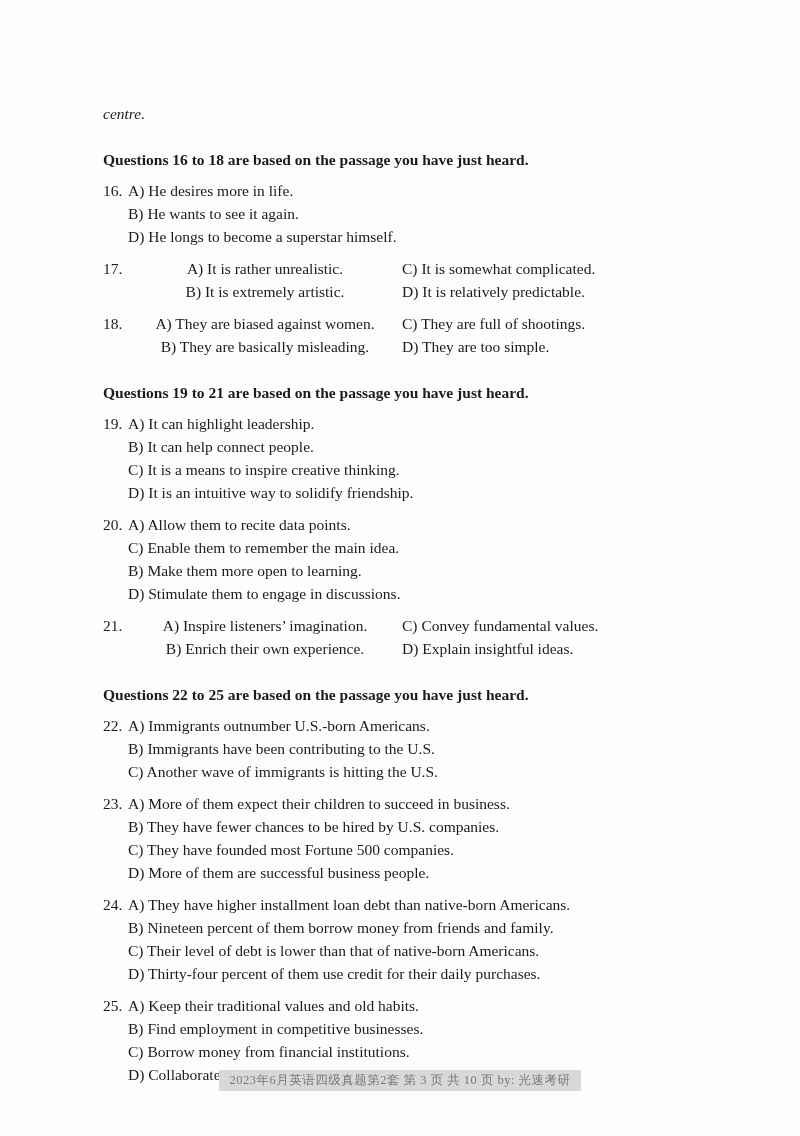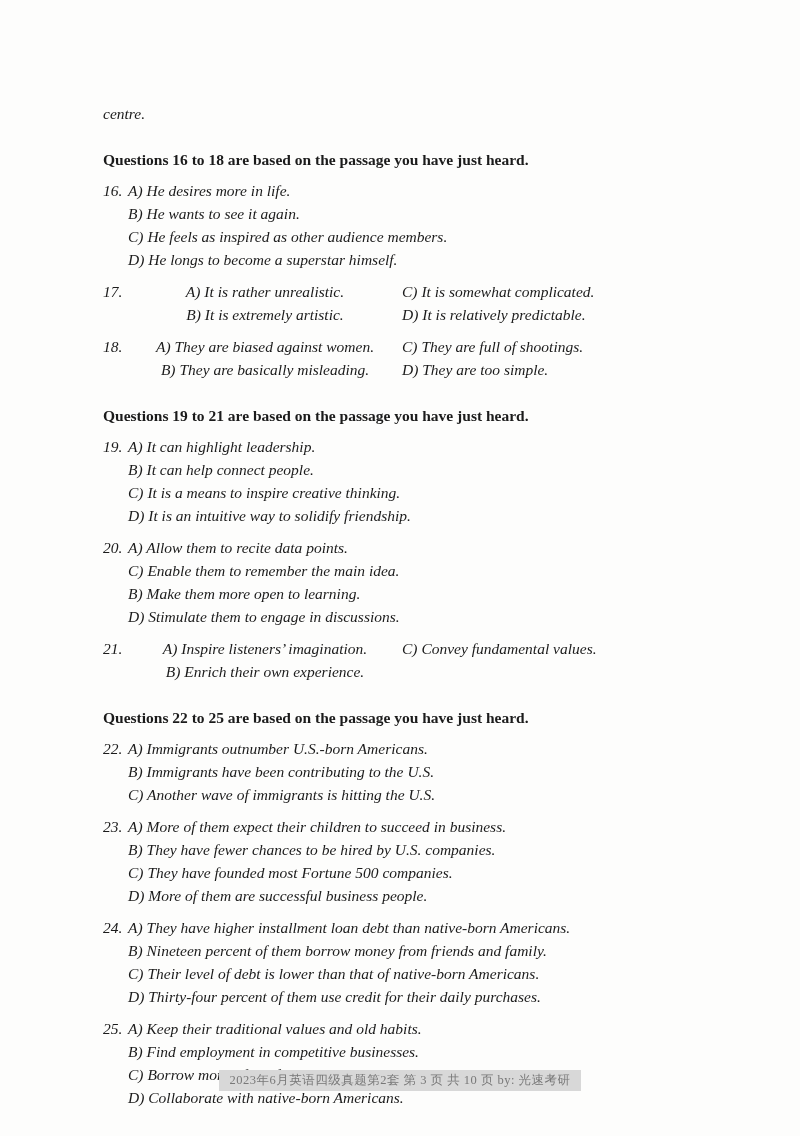--- a/index.html
+++ b/index.html
@@ -11,21 +11,21 @@
     font-size: 15.5px;
     color: #1b1b1b;
     position: relative;
     overflow: hidden;
   }
   .page { position: absolute; inset: 0; }
   .content { position: absolute; left: 103px; top: 63px; width: 622px; }
   .continuation { font-style: italic; line-height: 22px; margin-top: 40px; }
   .section-heading { font-weight: bold; line-height: 22px; margin: 24px 0 8px 0; }
   .question { margin: 0 0 9px 0; }
-  .q-line { display: flex; line-height: 23px; font-style: italic; }
+  .q-line { display: flex; line-height: 23px; }
   .q-num { width: 25px; flex: 0 0 25px; }
   .opt { white-space: nowrap; text-align: center; }
   .opt-col1 { width: 274px; flex: 0 0 274px; }
   .footer { position: absolute; left: 0; right: 0; top: 1070px; text-align: center; border-radius: 8px; }
   .footer-text {
     display: inline-block;
     background: #d8d8d8;
     color: #787878;
     font-size: 12.5px;
     letter-spacing: 0.5px;
@@ -44,24 +44,20 @@
           <div class="q-line">
             <span class="q-num">16.</span>
             <span class="opt">A) He desires more in life.</span>
           </div>
           <div class="q-line">
             <span class="q-num"></span>
             <span class="opt">B) He wants to see it again.</span>
           </div>
           <div class="q-line">
             <span class="q-num"></span>
-            <span class="opt">C) He feels as inspired as other audience members.</span>
-          </div>
-          <div class="q-line">
-            <span class="q-num"></span>
             <span class="opt">D) He longs to become a superstar himself.</span>
           </div>
         </div>
         <div class="question">
           <div class="q-line">
             <span class="q-num">17.</span>
             <span class="opt opt-col1">A) It is rather unrealistic.</span>
             <span class="opt">C) It is somewhat complicated.</span>
           </div>
           <div class="q-line">
@@ -121,20 +117,21 @@
         </div>
         <div class="question">
           <div class="q-line">
             <span class="q-num">21.</span>
             <span class="opt opt-col1">A) Inspire listeners’ imagination.</span>
             <span class="opt">C) Convey fundamental values.</span>
           </div>
           <div class="q-line">
             <span class="q-num"></span>
             <span class="opt opt-col1">B) Enrich their own experience.</span>
+            <span class="opt">D) Explain insightful ideas.</span>
           </div>
         </div>
         <div class="section-heading">Questions 22 to 25 are based on the passage you have just heard.</div>
         <div class="question">
           <div class="q-line">
             <span class="q-num">22.</span>
             <span class="opt">A) Immigrants outnumber U.S.-born Americans.</span>
           </div>
           <div class="q-line">
             <span class="q-num"></span>

